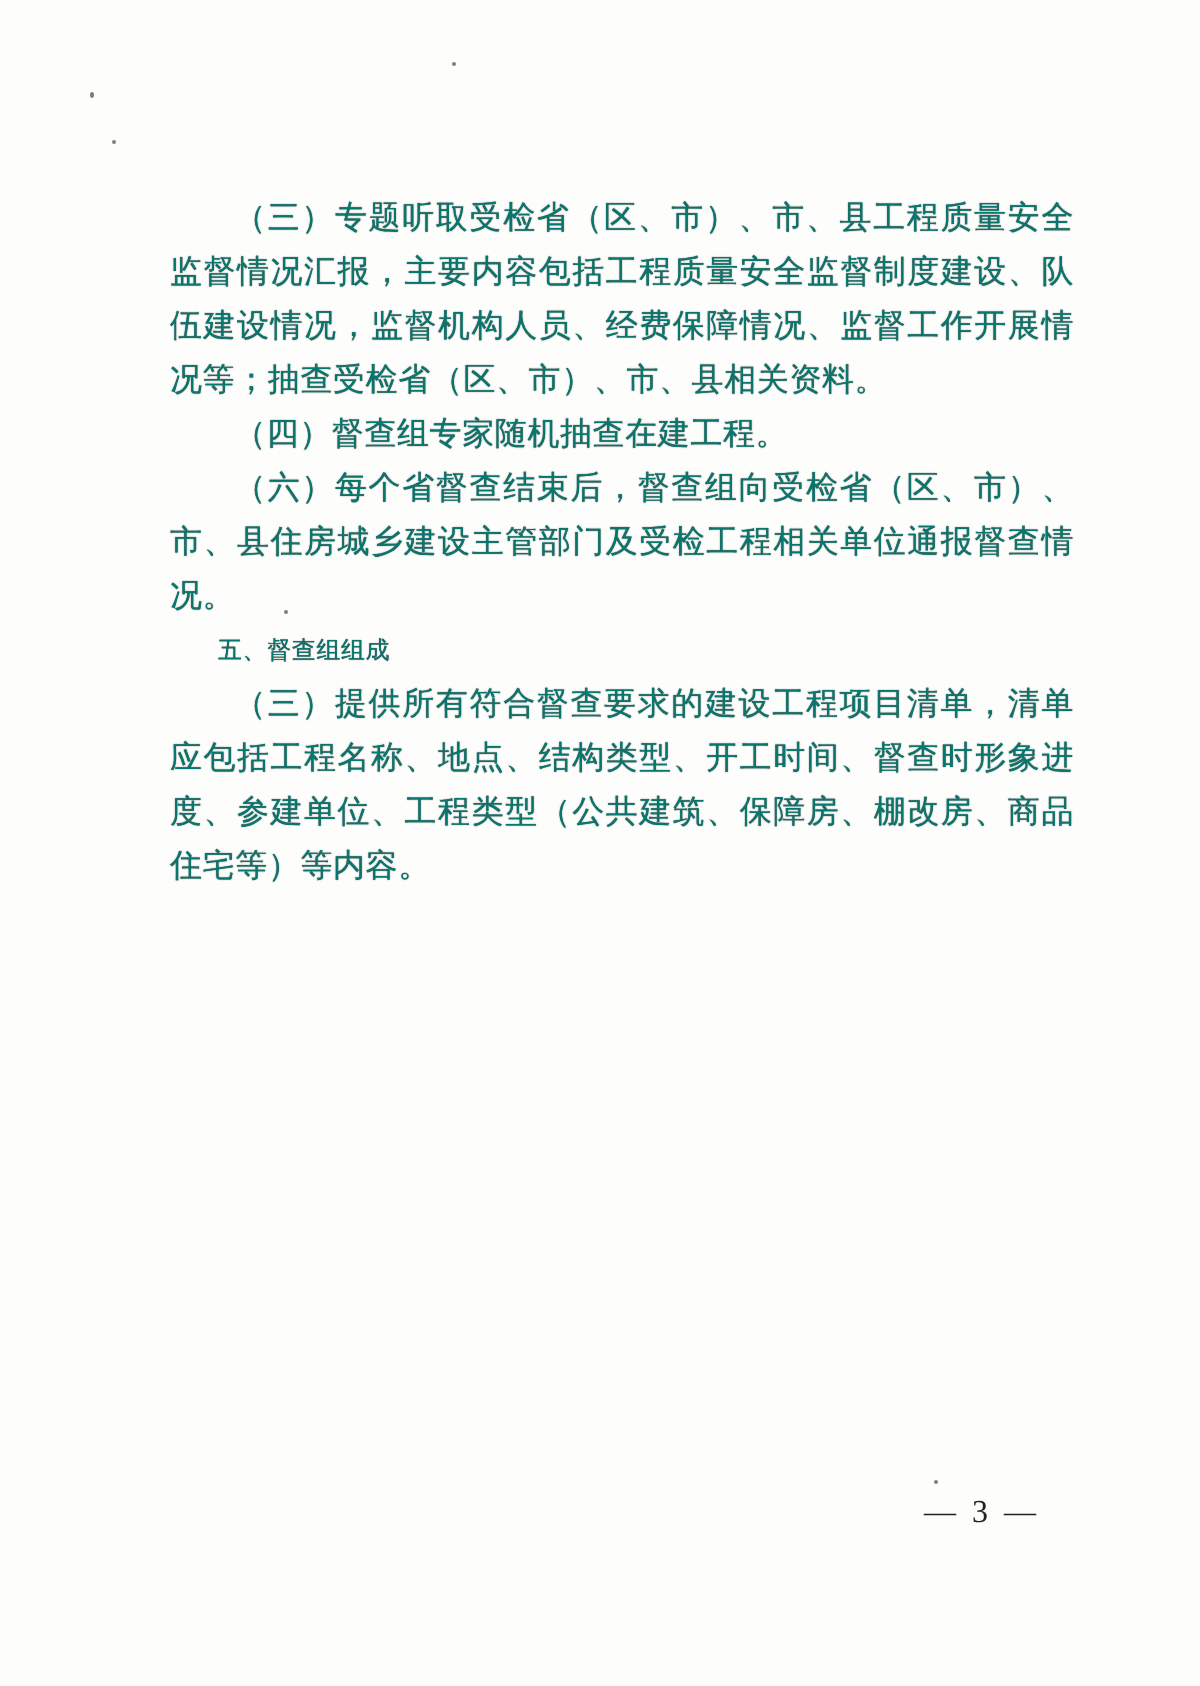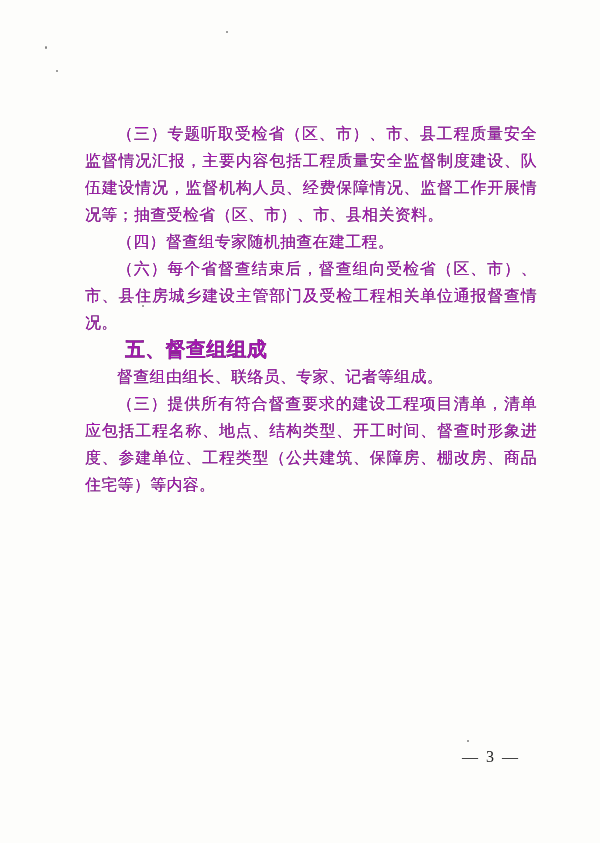--- a/index.html
+++ b/index.html
@@ -32,22 +32,22 @@
   .para {
     margin: 0;
     text-indent: 2em;
     font-weight: 500;
     text-shadow: 0 0 0.6px rgba(20,20,20,0.8);
   }
   .heading {
     margin: 0;
     text-indent: 2em;
     font-family: "Liberation Sans", sans-serif;
-    font-weight: 700;
-    font-size: 20px;
+    font-weight: 400;
+    font-size: 12px;
     text-shadow: 0 0 0.5px rgba(10,10,10,0.9);
   }
   .page-number {
     position: absolute;
     top: 748px;
     right: 80px;
     font-size: 16px;
     color: #222;
     letter-spacing: 2px;
     filter: blur(0.25px);
@@ -68,24 +68,23 @@
 <body style="background: rgb(253, 253, 251);">
 
 <div class="page">
 
   <div class="speck speck-1"></div>
   <div class="speck speck-2"></div>
   <div class="speck speck-3"></div>
   <div class="speck speck-4"></div>
   <div class="speck speck-5"></div>
 
-  <div class="text-block" style="color: #a21caf; margin-top: 24px;">
+  <div class="text-block" style="color: #0f766e;">
     <p class="para">（三）专题听取受检省（区、市）、市、县工程质量安全监督情况汇报，主要内容包括工程质量安全监督制度建设、队伍建设情况，监督机构人员、经费保障情况、监督工作开展情况等；抽查受检省（区、市）、市、县相关资料。</p>
     <p class="para">（四）督查组专家随机抽查在建工程。</p>
     <p class="para">（六）每个省督查结束后，督查组向受检省（区、市）、市、县住房城乡建设主管部门及受检工程相关单位通报督查情况。</p>
     <p class="heading">五、督查组组成</p>
-    <p class="para">督查组由组长、联络员、专家、记者等组成。</p>
     <p class="para">（三）提供所有符合督查要求的建设工程项目清单，清单应包括工程名称、地点、结构类型、开工时间、督查时形象进度、参建单位、工程类型（公共建筑、保障房、棚改房、商品住宅等）等内容。</p>
   </div>
 
   <div class="page-number">— 3 —</div>
 
 </div>
 
 </body></html>

